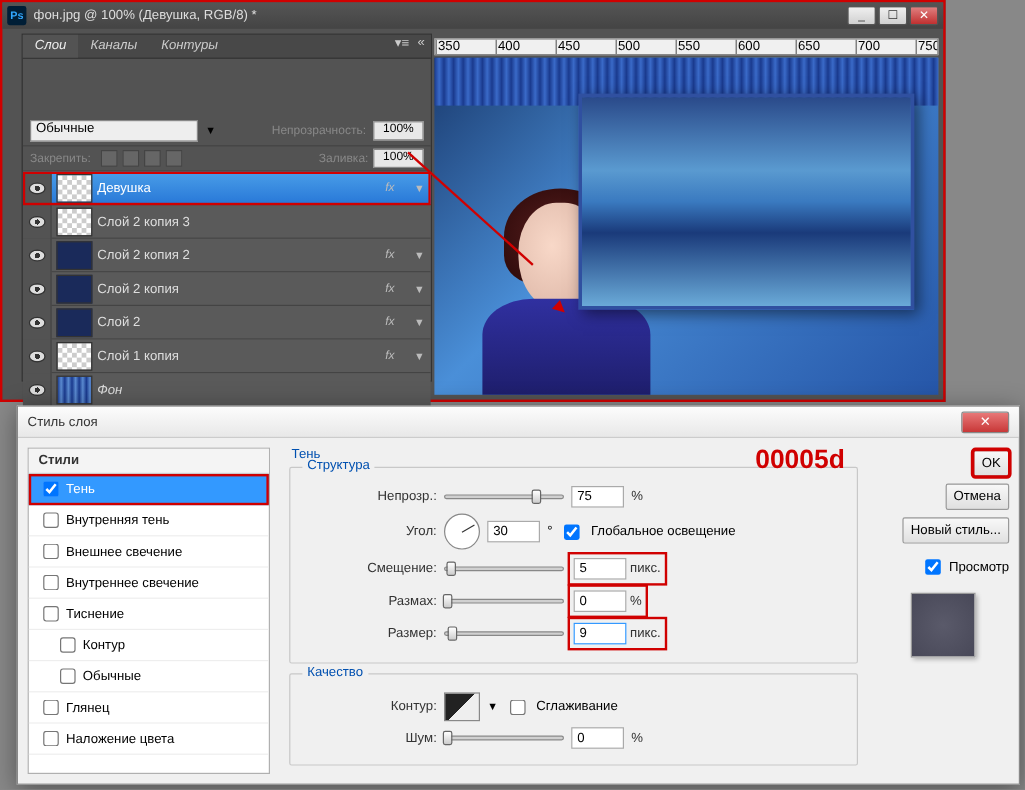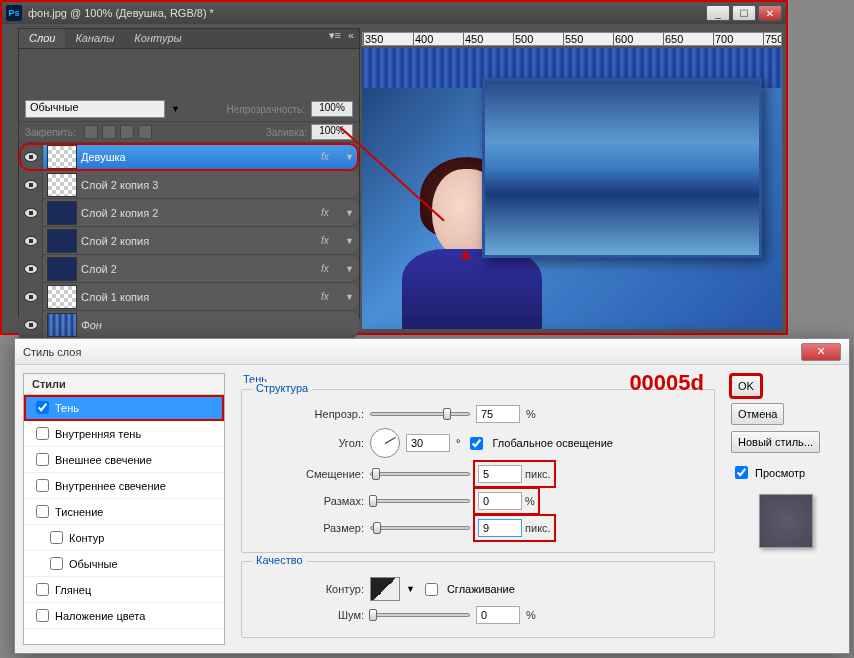--- a/index.html
+++ b/index.html
@@ -38,21 +38,21 @@
   .blend-row { display: flex; align-items: center; padding: 3px 6px; gap: 6px; border-bottom: 1px solid #444; margin-top: 48px; }
   .blend-select { width: 140px; height: 18px; background: #eee; border: 1px solid #888; padding: 0 4px; }
   .opacity-lbl { margin-left: auto; color: #888; font-size: 10px; }
   .opacity-val { width: 42px; height: 16px; background: #e8e8e8; border: 1px solid #888; text-align: center; font-size: 10px; padding: 0 2px; }
   
   .lock-row { display: flex; align-items: center; padding: 2px 6px; gap: 4px; border-bottom: 1px solid #444; }
   .lock-lbl { color: #888; font-size: 10px; margin-right: 4px; }
   .lock-ic { width: 14px; height: 14px; background: #666; border: 1px solid #444; }
   
   .layers-scroll { height: 210px; overflow-y: auto; }
-  .layer-row { display: flex; align-items: center; height: 28px; border-bottom: 1px solid #444; background: #5a5a5a; border-radius: 10px; }
+  .layer-row { display: flex; align-items: center; height: 28px; border-bottom: 1px solid #444; background: #5a5a5a; }
   .layer-row.sel { background: linear-gradient(#4a9ee8, #2878d8); }
   .layer-row.sel.hi { outline: 2px solid #d00000; outline-offset: -2px; }
   .vis-col { width: 24px; height: 28px; display: flex; align-items: center; justify-content: center; border-right: 1px solid #444; background: #535353; }
   .eye-ic { width: 14px; height: 10px; border: 1px solid #333; border-radius: 60%; background: radial-gradient(circle, #333 30%, #ddd 30%); }
   .thumb-col { width: 30px; height: 24px; margin: 0 4px; background: repeating-conic-gradient(#ccc 0% 25%, #fff 0% 50%) 0 0/8px 8px; border: 1px solid #333; }
   .thumb-dark { background: #1a2a5a; }
   .thumb-grid { background: repeating-linear-gradient(90deg, #1a3a8e 0, #5a8ad0 3px, #1a3a8e 6px); }
   .layer-name { flex: 1; color: #eee; }
   .layer-row.sel .layer-name { color: #fff; }
   .layer-row:not(.sel) .layer-name { color: #ddd; }
@@ -86,21 +86,21 @@
   .color-sw { width: 44px; height: 18px; background: #00005d; border: 1px solid #666; }
   .slider { flex: 0 0 100px; height: 4px; background: #d0d0d0; border: 1px solid #888; position: relative; border-radius: 2px; }
   .slider-h { position: absolute; top: -5px; width: 8px; height: 12px; background: linear-gradient(#fff, #ccc); border: 1px solid #666; border-radius: 2px; }
   .num-input { width: 44px; height: 18px; border: 1px solid #aaa; background: #fff; text-align: left; padding: 0 4px; }
   .unit { color: #333; width: 36px; }
   .angle-dial { width: 30px; height: 30px; border: 1px solid #888; border-radius: 50%; background: #fff; position: relative; }
   .angle-line { position: absolute; left: 50%; top: 50%; width: 12px; height: 1px; background: #333; transform-origin: left; transform: rotate(-30deg); }
   .hi-box { outline: 2px solid #d00000; outline-offset: 1px; padding: 2px; }
   .contour-sw { width: 30px; height: 24px; border: 1px solid #888; background: linear-gradient(135deg, #222 50%, #eee 50%); }
   
-  .right-col { width: 110px; display: flex; flex-direction: column; gap: 6px; align-items: flex-start; padding-top: 2px; }
+  .right-col { width: 110px; display: flex; flex-direction: column; gap: 6px; align-items: flex-end; padding-top: 2px; }
   .dlg-btn { height: 22px; background: linear-gradient(#f8f8f8, #e0e0e0); border: 1px solid #999; border-radius: 2px; cursor: pointer; }
   .dlg-btn.ok-hi { outline: 3px solid #d00000; outline-offset: -1px; }
   .preview-chk { display: flex; align-items: center; justify-content: center; gap: 4px; margin-top: 4px; }
   .preview-sw { width: 54px; height: 54px; background: radial-gradient(#5a5a6a, #484858); border: 1px solid #999; margin: 6px auto; box-shadow: 2px 2px 4px rgba(0,0,0,0.3); }
   
   .annotation { position: absolute; right: 150px; top: 370px; color: #d00000; font-size: 22px; font-weight: bold; z-index: 200; }
 </style>
 </head>
 <body>
 

